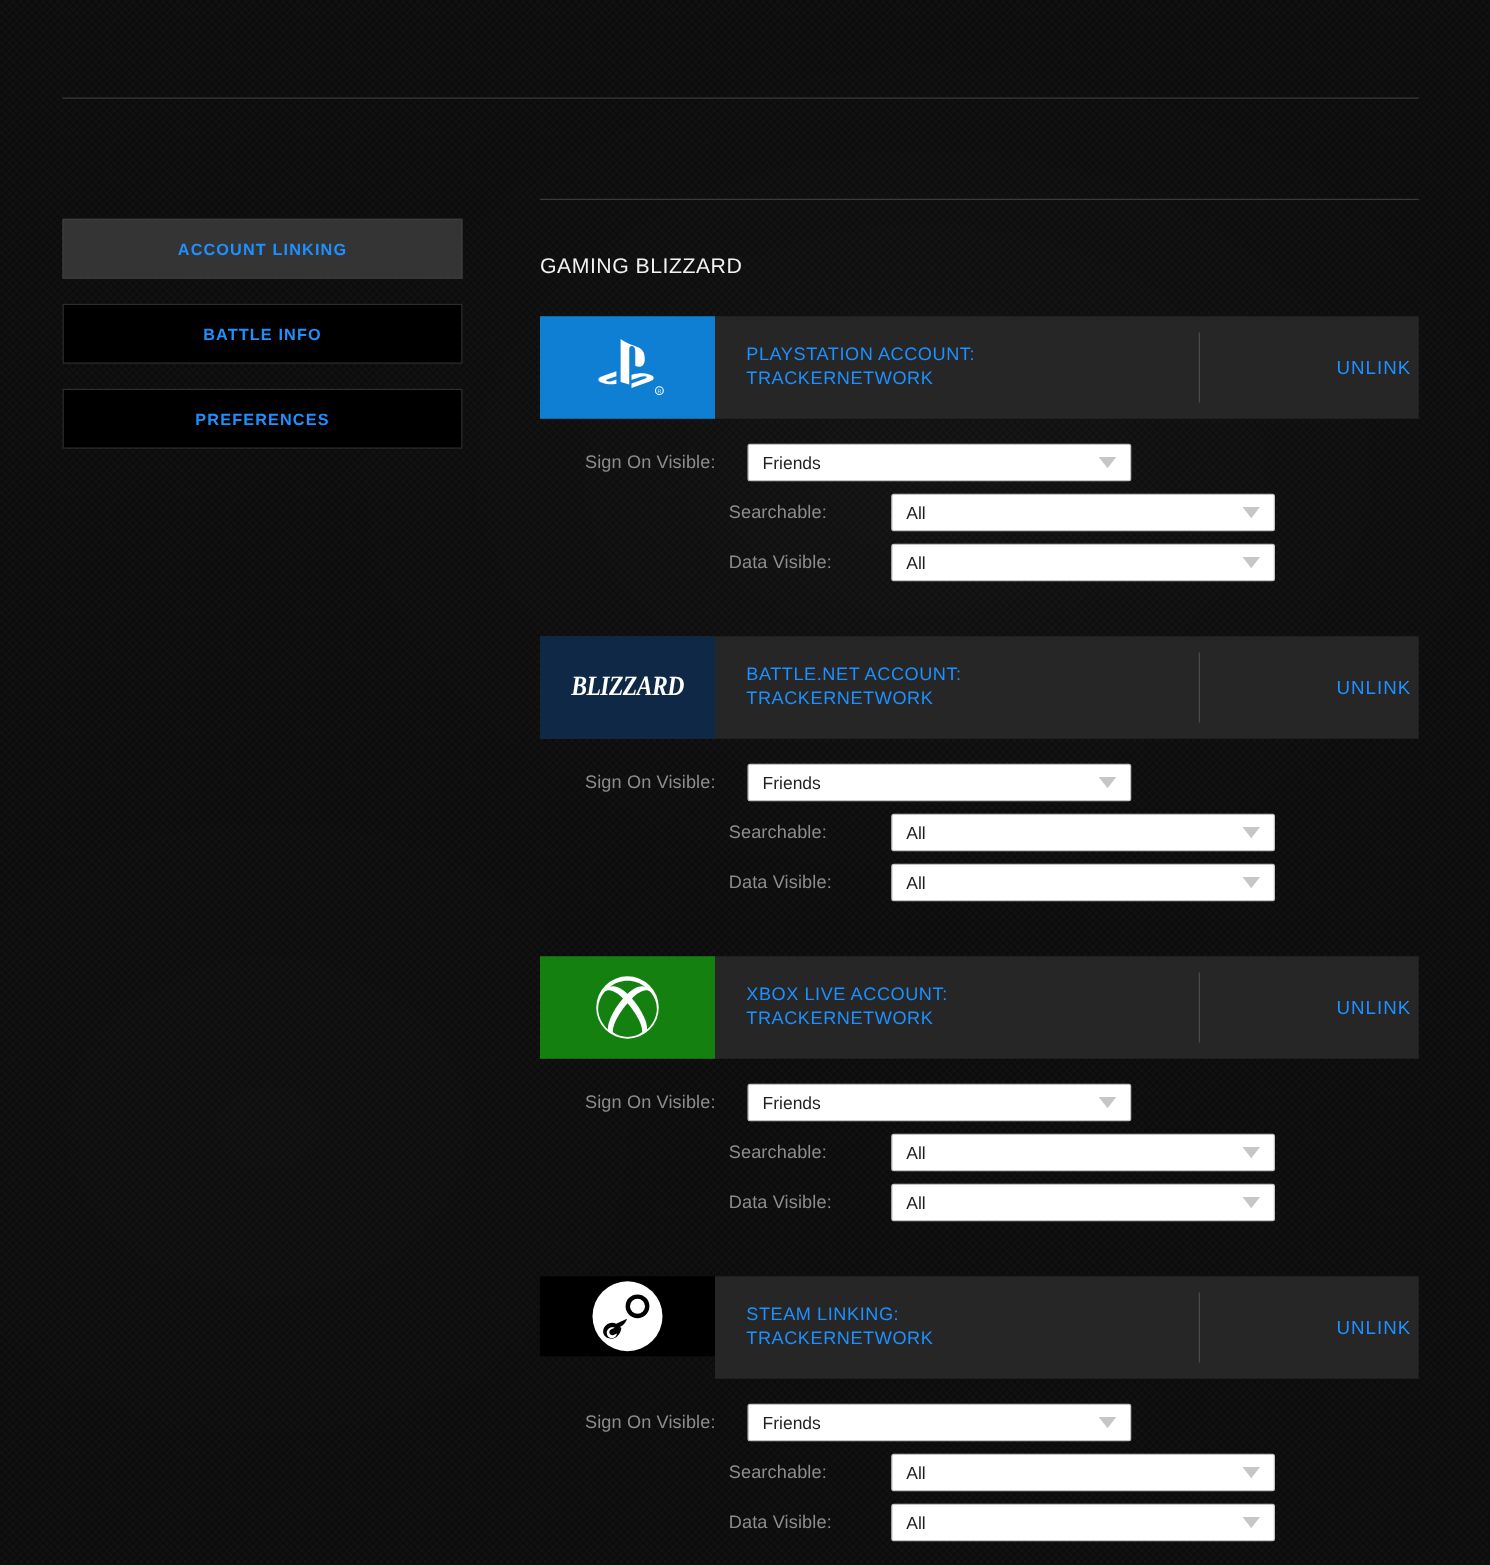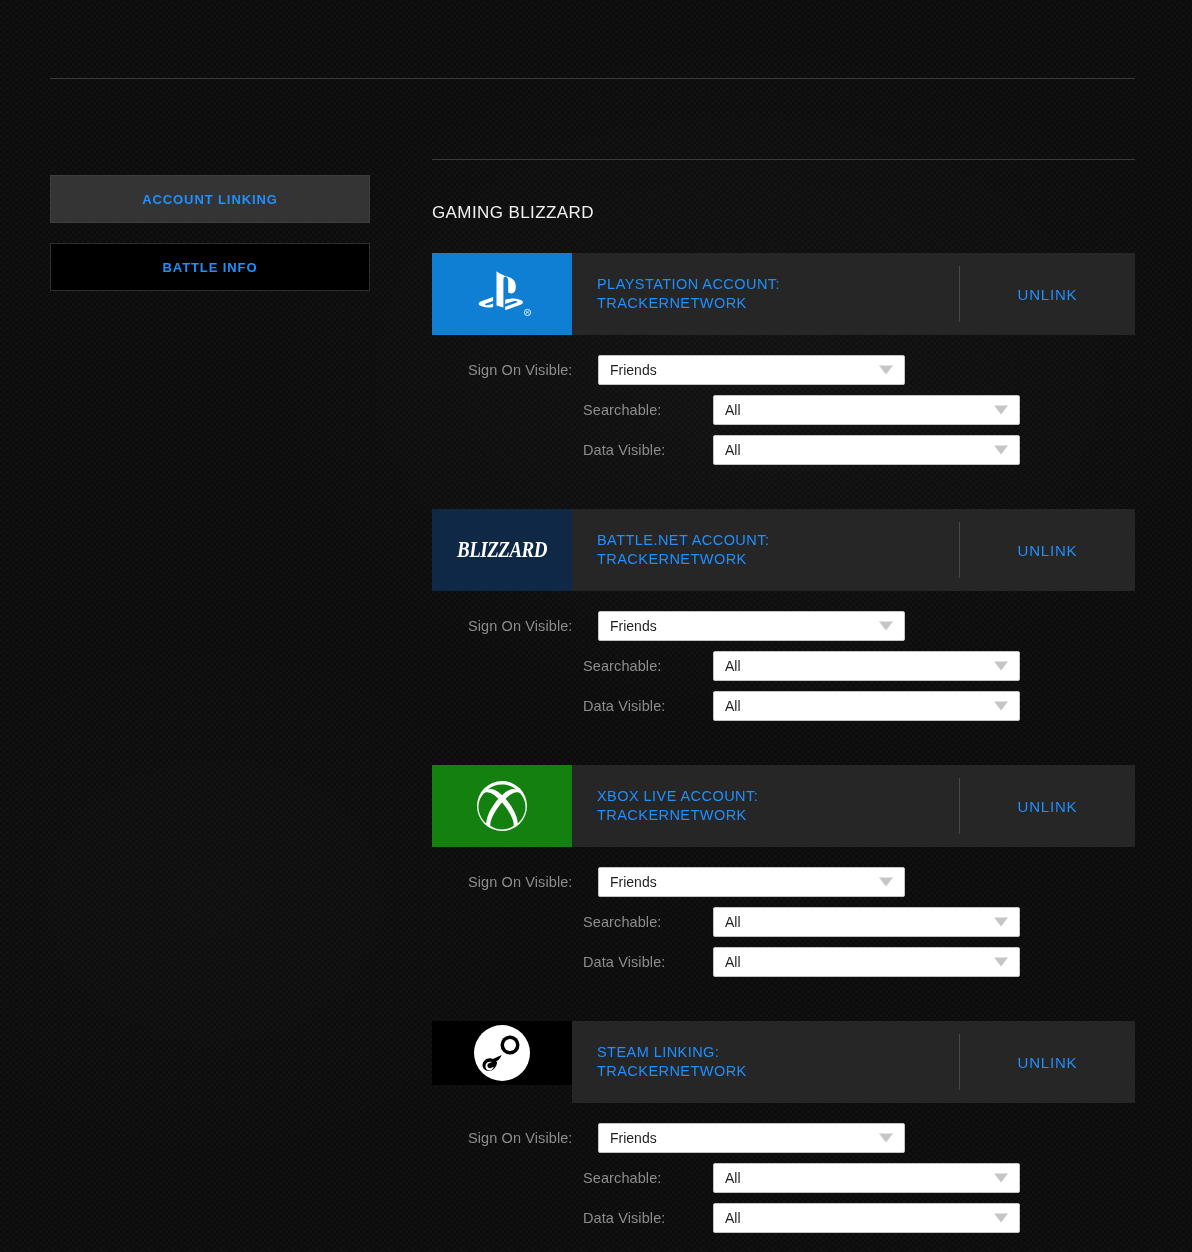--- a/index.html
+++ b/index.html
@@ -187,21 +187,21 @@
     width: 1px;
     height: 56px;
     background: #4a4a4a;
     flex: 0 0 1px;
   }
   .unlink-cell {
     width: 175px;
     flex: 0 0 175px;
     display: flex;
     align-items: center;
-    justify-content: center;
+    justify-content: flex-end;
   }
   .unlink-btn {
     font-family: "Liberation Sans Narrow", "Liberation Sans", sans-serif;
     font-size: 15px;
     letter-spacing: 0.8px;
     color: #1e90ff;
     background: none;
     border: none;
     cursor: pointer;
     padding: 4px 6px;
@@ -274,20 +274,23 @@
     <div class="header-rule"></div>
   </div>
 
   <div class="sidebar">
     <div class="nav-item active">
       <span>ACCOUNT LINKING</span>
     </div>
     <div class="nav-item">
       <span>BATTLE INFO</span>
     </div>
+    <div class="nav-item">
+      <span>PREFERENCES</span>
+    </div>
   </div>
 
   <div class="main">
     <div class="section-rule"></div>
     <div class="group-title">GAMING BLIZZARD</div>
 
     <div class="accounts">
 
       <div class="account-block">
         <div class="account-row">

